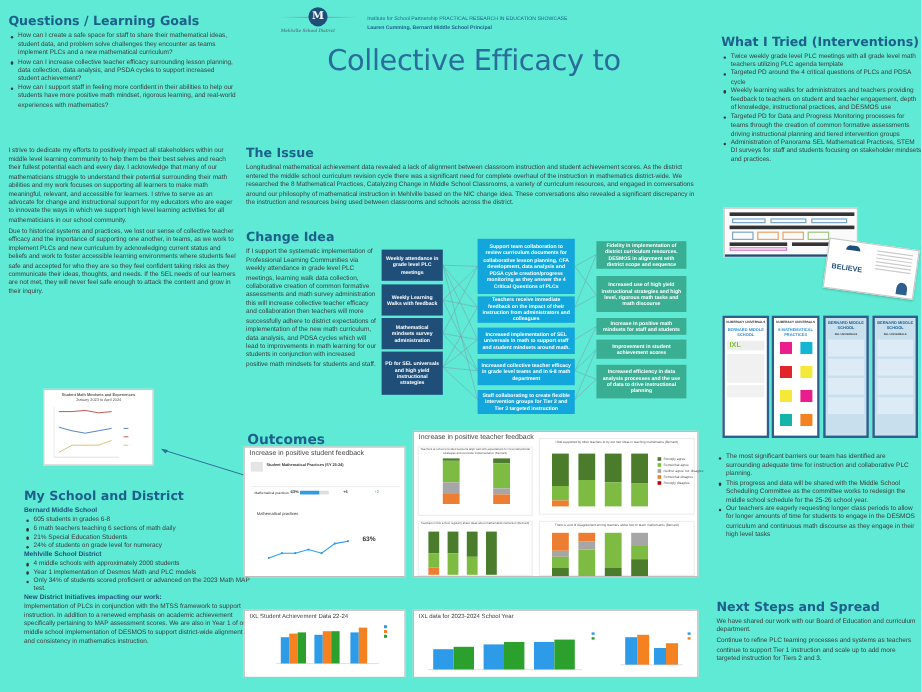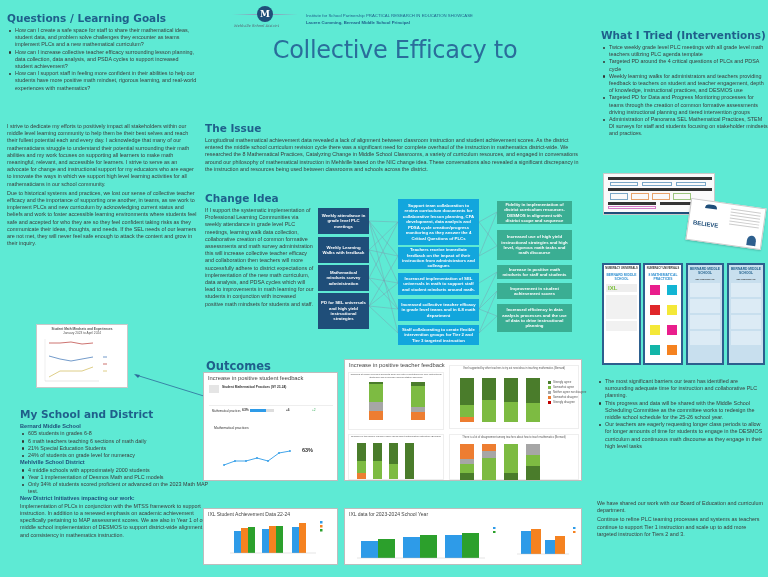--- a/index.html
+++ b/index.html
@@ -422,17 +422,18 @@
 
   <div class="col" style="left:597px; top:378px; width:168px;">
     <ul class="bul">
       <li>The most significant barriers our team has identified are surrounding adequate time for instruction and collaborative PLC planning.</li>
       <li>This progress and data will be shared with the Middle School Scheduling Committee as the committee works to redesign the middle school schedule for the 25-26 school year.</li>
       <li>Our teachers are eagerly requesting longer class periods to allow for longer amounts of time for students to engage in the DESMOS curriculum and continuous math discourse as they engage in their high level tasks</li>
     </ul>
   </div>
 
   <div class="col" style="left:597px; top:500px; width:168px;">
+    <h2 class="h2-big">Next Steps and Spread</h2>
     <p class="body-txt">We have shared our work with our Board of Education and curriculum department.</p>
     <p class="body-txt">Continue to refine PLC teaming processes and systems as teachers continue to support Tier 1 instruction and scale up to add more targeted instruction for Tiers 2 and 3.</p>
   </div>
 
 </div>
 
 </body></html>

